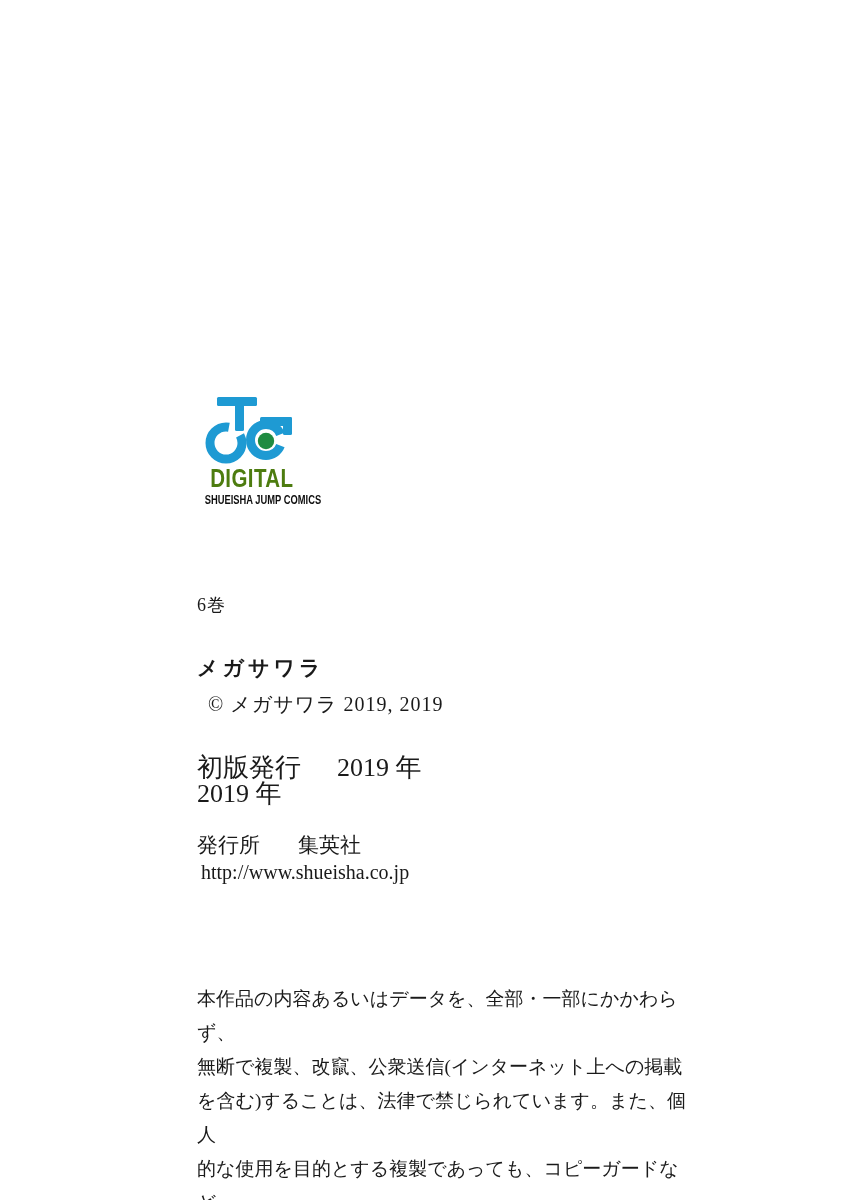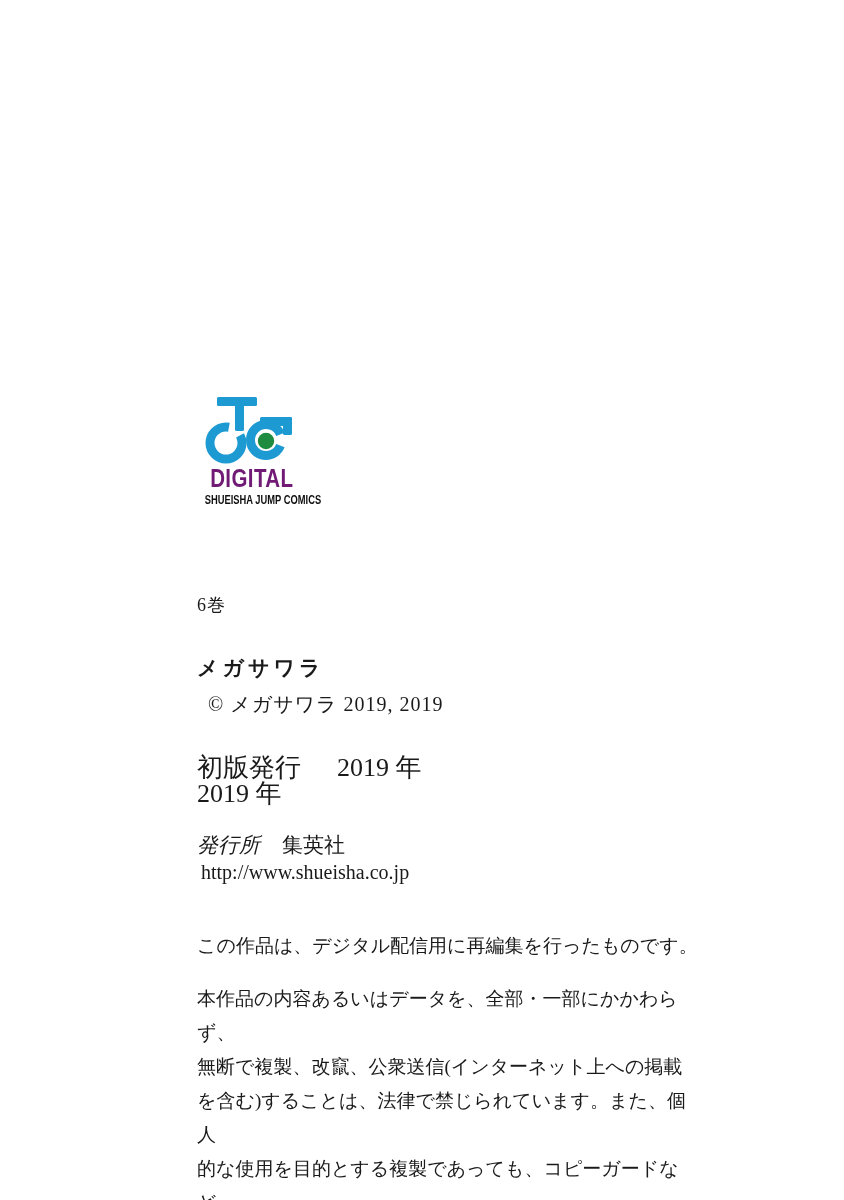--- a/index.html
+++ b/index.html
@@ -28,21 +28,21 @@
   .logo-digital {
     left: 192px;
     top: 466px;
     width: 120px;
     text-align: center;
     font-family: "Liberation Sans", "DejaVu Sans", sans-serif;
     font-weight: 800;
     font-size: 25px;
     line-height: 25px;
     letter-spacing: 0.5px;
-    color: #701a75;
+    color: #4d7c0f;
   }
   .logo-digital span {
     display: inline-block;
     transform: scaleX(0.82);
     transform-origin: center;
   }
   .logo-imprint {
     left: 182px;
     top: 492px;
     width: 140px;
@@ -102,21 +102,21 @@
   .pub-row { display: flex; }
   .pub-row .pub-label { width: 140px; flex: 0 0 140px; }
 
   
   .publisher-row {
     left: 197px;
     top: 833px;
     font-size: 21px;
     line-height: 25px;
   }
-  .publisher-row .publisher-label { margin-right: 22px; font-style: italic; }
+  .publisher-row .publisher-label { margin-right: 38px; }
   .publisher-url {
     left: 201px;
     top: 860px;
     font-size: 20px;
     line-height: 25px;
   }
 
   
   .digital-note {
     left: 197px;
@@ -176,20 +176,19 @@
     <div class="pub-row">
       <span class="pub-value">2019 年</span>
     </div>
   </div>
 
   <div class="abs publisher-row">
     <span class="publisher-label">発行所</span><span>集英社</span>
   </div>
   <div class="abs publisher-url">http://www.shueisha.co.jp</div>
 
-  <div class="abs digital-note">この作品は、デジタル配信用に再編集を行ったものです。</div>
   <div class="abs copyright-notice">本作品の内容あるいはデータを、全部・一部にかかわらず、
 無断で複製、改竄、公衆送信(インターネット上への掲載
 を含む)することは、法律で禁じられています。また、個人
 的な使用を目的とする複製であっても、コピーガードなど
 の著作権保護技術を解除して行うことはできません。</div>
 
 </div>
 
 </body></html>

